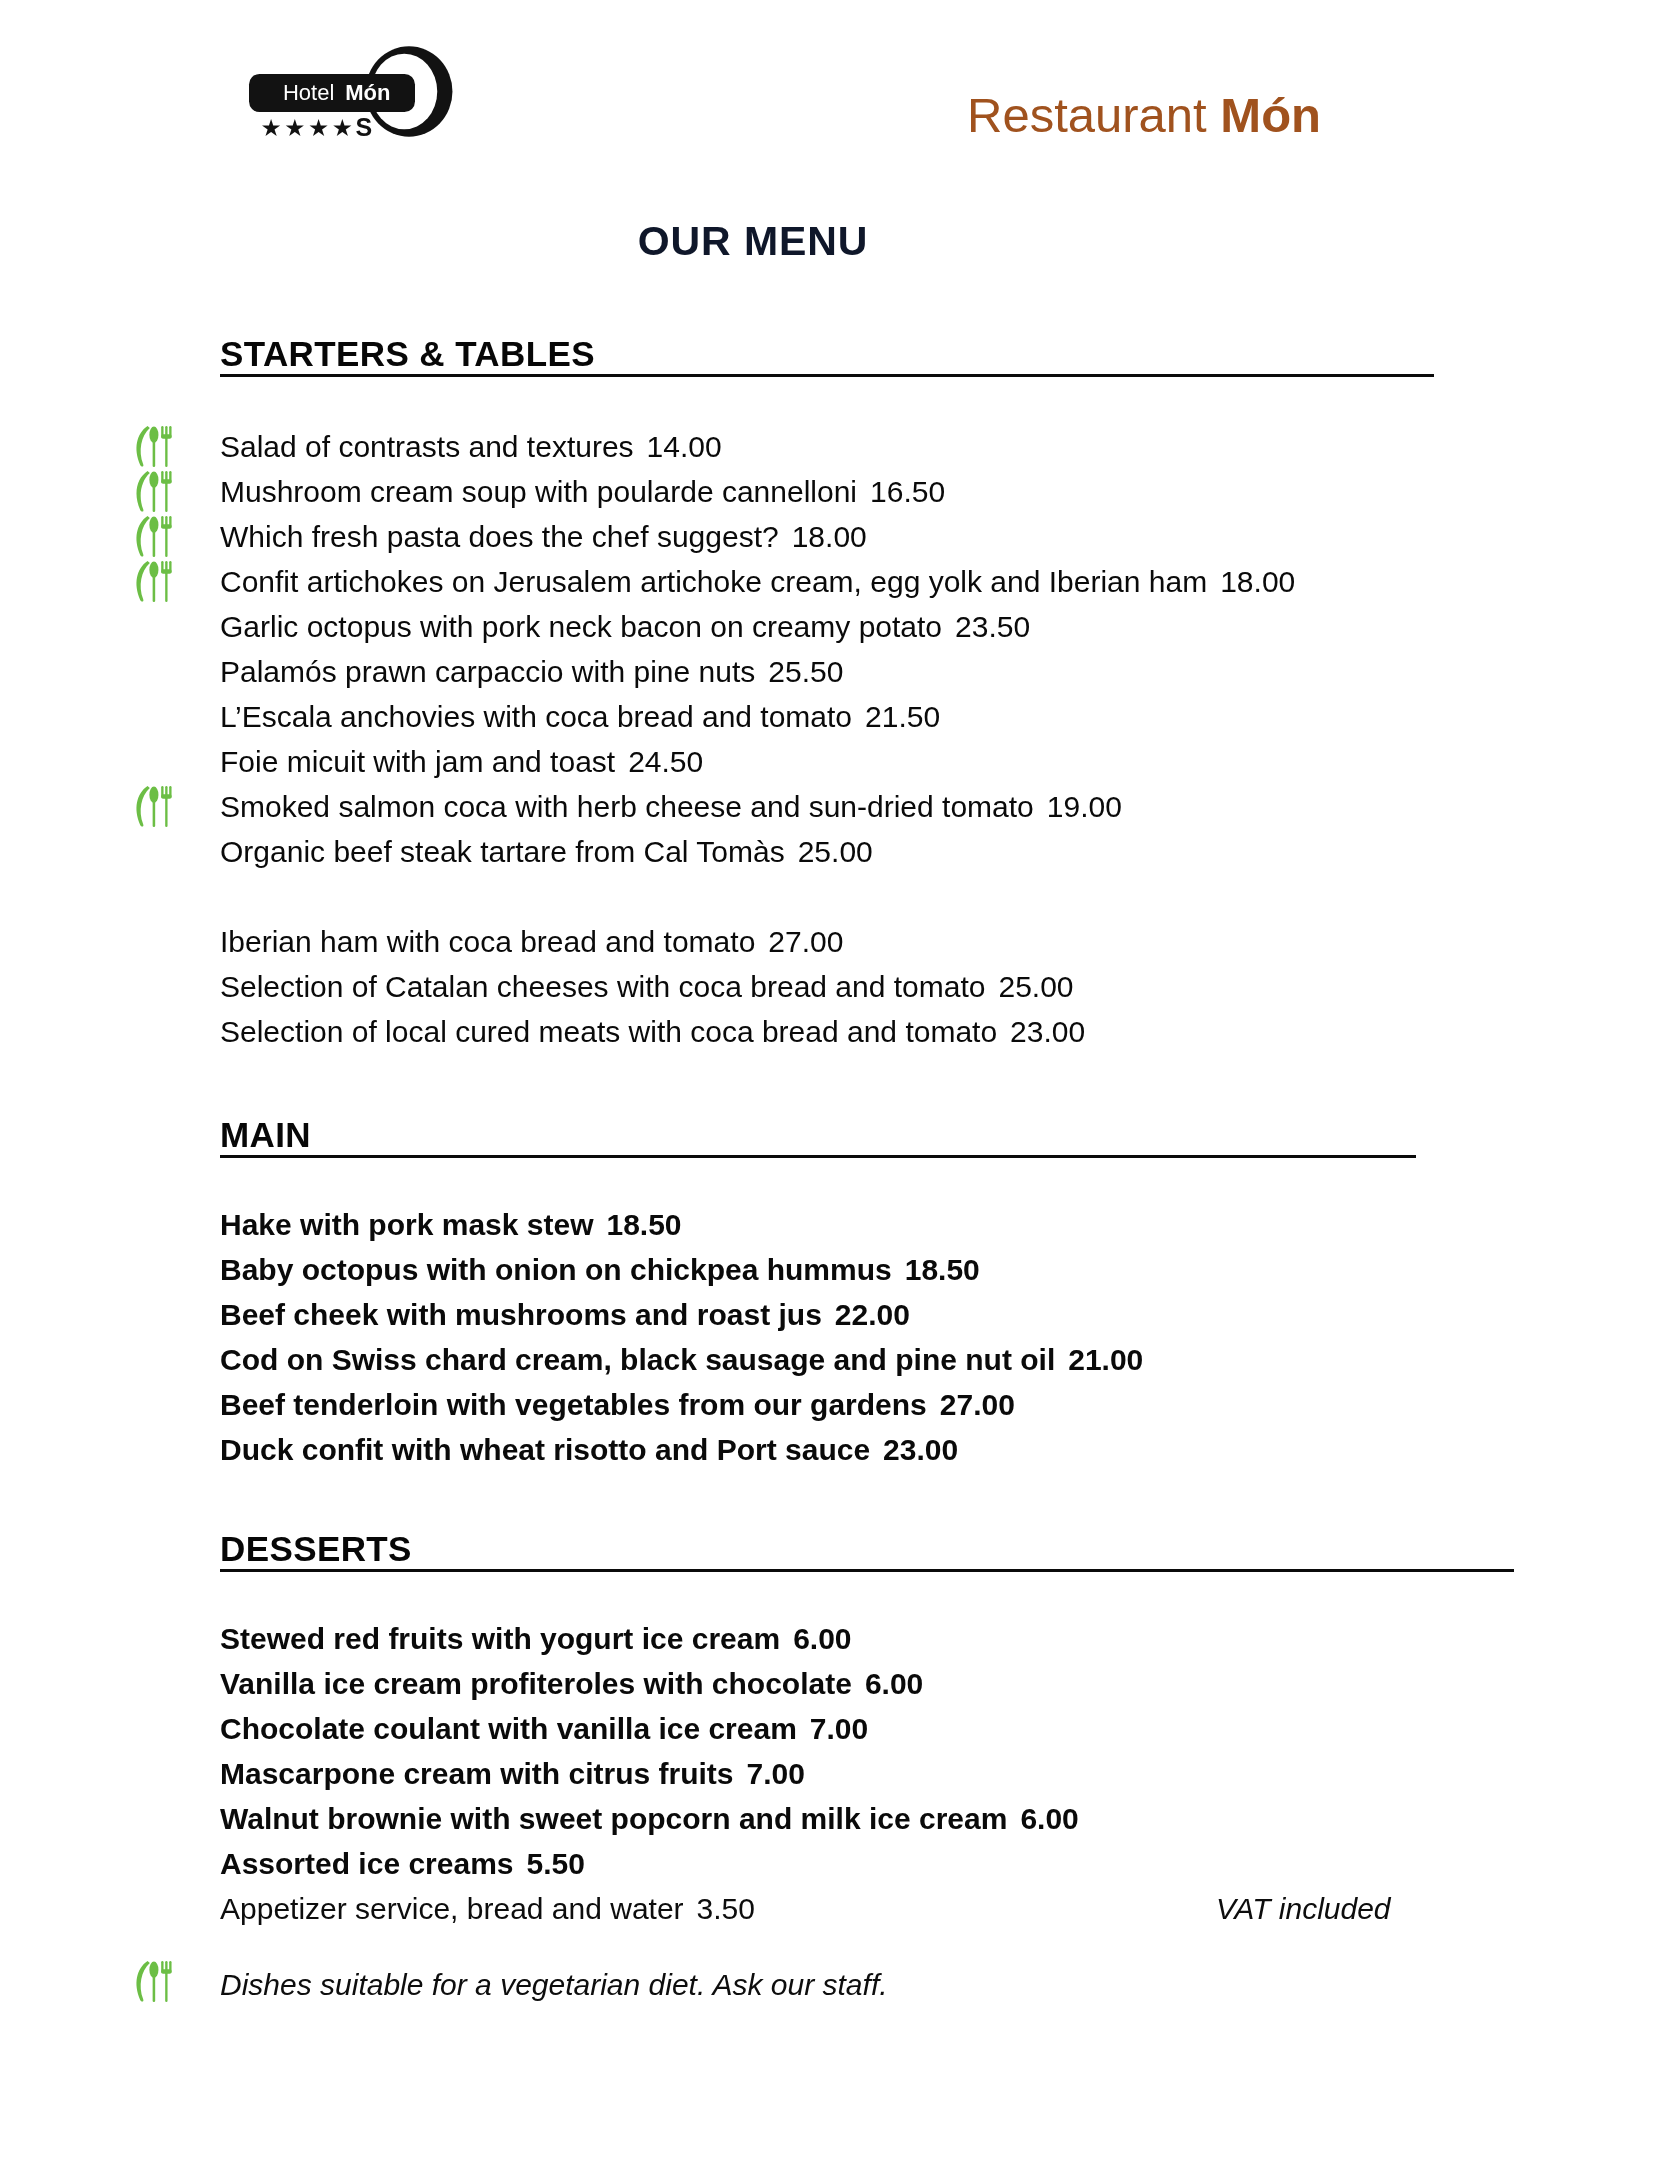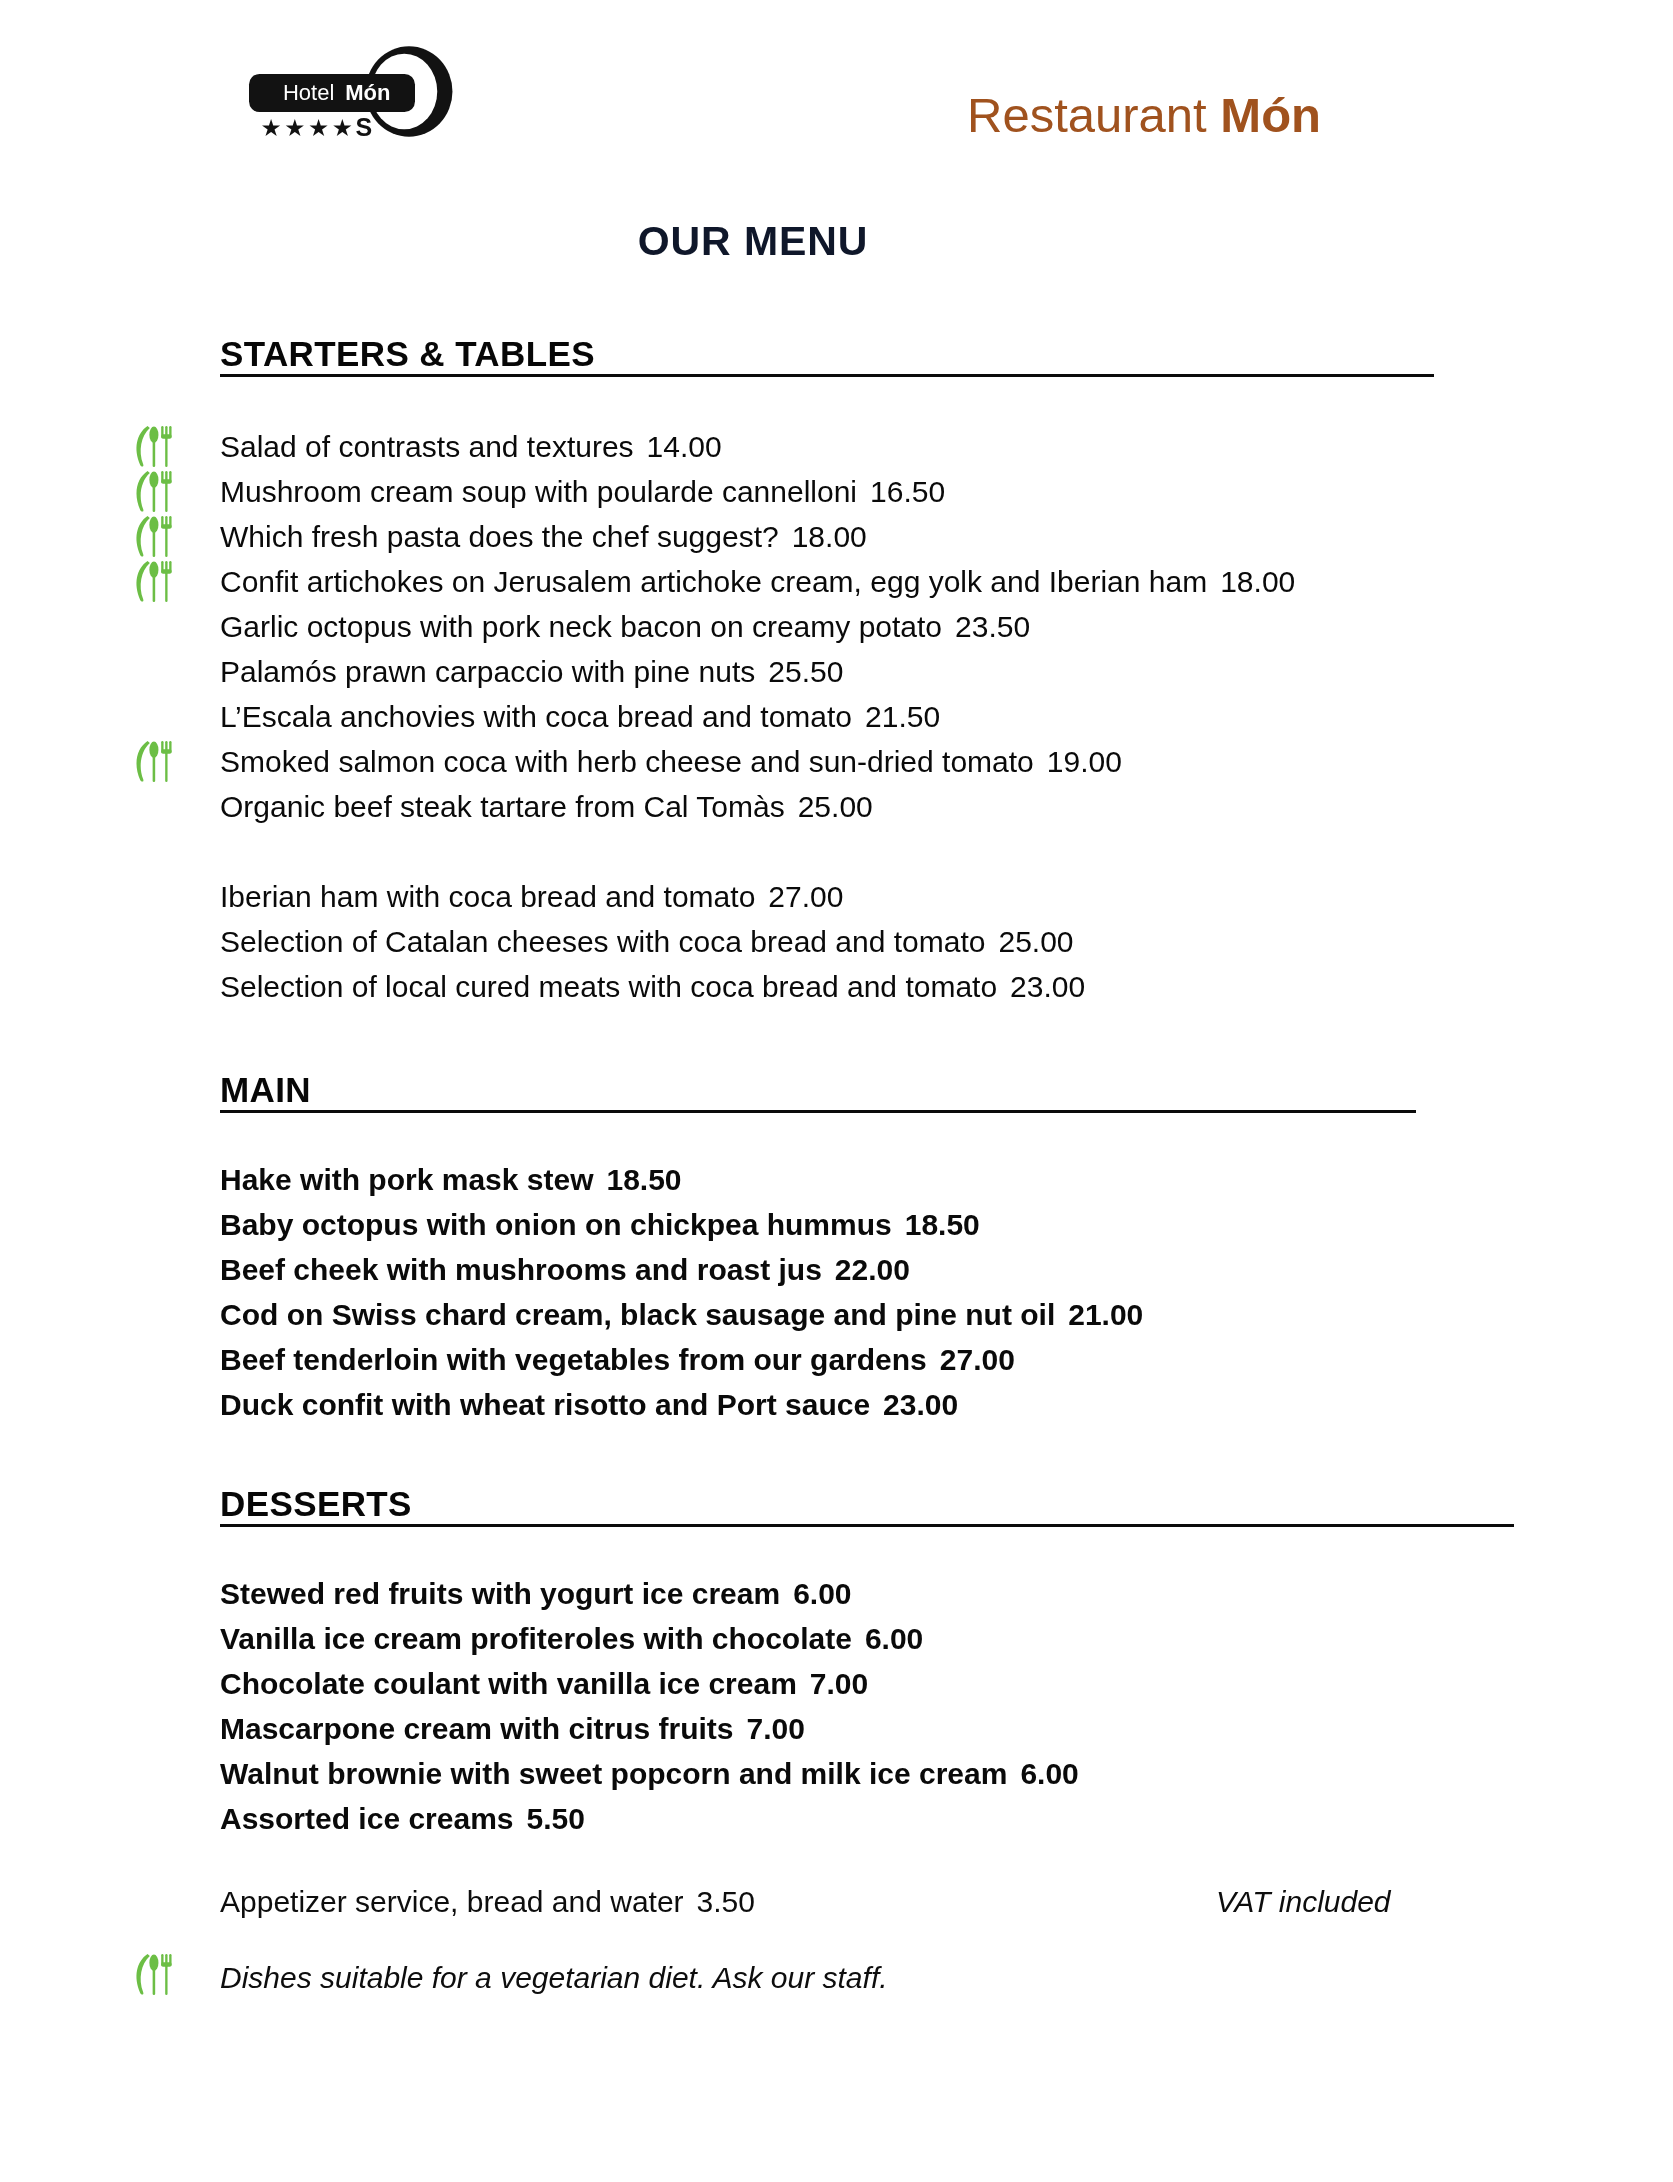--- a/index.html
+++ b/index.html
@@ -72,21 +72,21 @@
     position: relative; line-height: 45px; font-size: 30px;
     white-space: nowrap; color: #0a0a0a;
   }
   .iprice { margin-left: 13px; }
 
   .veg-icon { position: absolute; left: -87px; top: 0.9px; width: 40px; height: 44px; }
   .veg-icon .g { fill: var(--green); }
 
   
   .foot-line {
-    position: relative; margin-top: 38px; line-height: 45px;
+    position: relative; line-height: 45px;
     font-size: 30px; white-space: nowrap;
   }
   .vat { position: absolute; left: 996px; top: 0; font-style: italic; }
   .veg-note {
     position: relative; margin-top: 31px; line-height: 45px;
     font-size: 30px; font-style: italic; white-space: nowrap;
   }
   .veg-note .veg-icon { top: -1.7px; }
 </style>
 </head>
@@ -156,20 +156,21 @@
                 <rect class="g" x="21.6" y="17" width="2.8" height="29" rx="1.4"></rect>
                 <rect class="g" x="31" y="1" width="2.6" height="13" rx="1.3"></rect>
                 <rect class="g" x="35.4" y="1" width="2.6" height="13" rx="1.3"></rect>
                 <rect class="g" x="39.8" y="1" width="2.6" height="13" rx="1.3"></rect>
                 <rect class="g" x="31" y="10" width="11.4" height="5" rx="2"></rect>
                 <rect class="g" x="35.4" y="13" width="2.6" height="33" rx="1.3"></rect>
               </svg><span class="iname">Confit artichokes on Jerusalem artichoke cream, egg yolk and Iberian ham</span><span class="iprice">18.00</span></li>
             <li class="item"><span class="iname">Garlic octopus with pork neck bacon on creamy potato</span><span class="iprice">23.50</span></li>
             <li class="item"><span class="iname">Palamós prawn carpaccio with pine nuts</span><span class="iprice">25.50</span></li>
             <li class="item"><span class="iname">L’Escala anchovies with coca bread and tomato</span><span class="iprice">21.50</span></li>
+            <li class="item"><span class="iname">Foie micuit with jam and toast</span><span class="iprice">24.50</span></li>
             <li class="item"><svg class="veg-icon" viewBox="0 0 44 48" aria-hidden="true">
                 <path class="g" d="M16 1 C4 9 0 26 8 44 C9.3 46.4 12.4 46 11.2 43 C5.5 28 9 11.5 18.5 3 Z"></path>
                 <ellipse class="g" cx="23" cy="10.5" rx="5" ry="9"></ellipse>
                 <rect class="g" x="21.6" y="17" width="2.8" height="29" rx="1.4"></rect>
                 <rect class="g" x="31" y="1" width="2.6" height="13" rx="1.3"></rect>
                 <rect class="g" x="35.4" y="1" width="2.6" height="13" rx="1.3"></rect>
                 <rect class="g" x="39.8" y="1" width="2.6" height="13" rx="1.3"></rect>
                 <rect class="g" x="31" y="10" width="11.4" height="5" rx="2"></rect>
                 <rect class="g" x="35.4" y="13" width="2.6" height="33" rx="1.3"></rect>
               </svg><span class="iname">Smoked salmon coca with herb cheese and sun-dried tomato</span><span class="iprice">19.00</span></li>

